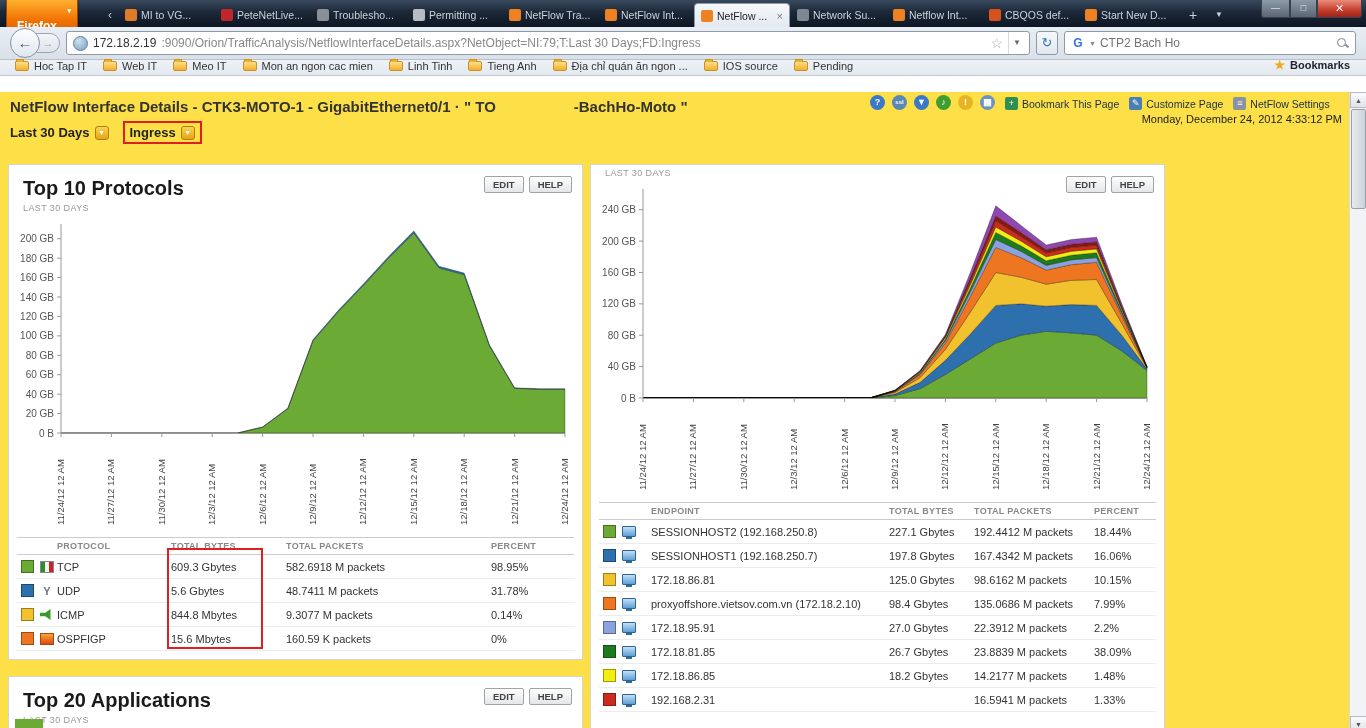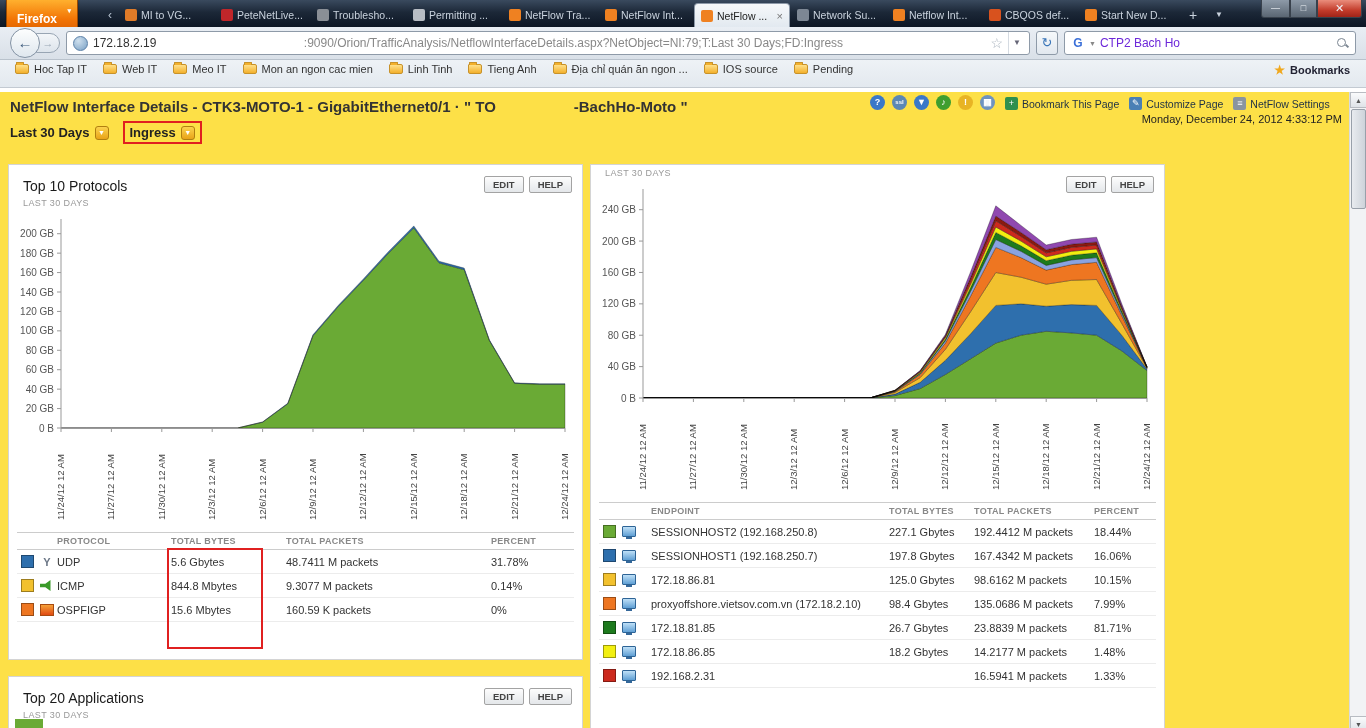--- a/index.html
+++ b/index.html
@@ -1,58 +1,58 @@
 <!DOCTYPE html>
 <html><head>
 <meta charset="utf-8">
 <style>
 *{box-sizing:border-box;margin:0;padding:0;}
 html,body{width:1366px;height:728px;overflow:hidden;background:#fff;font-family:"Liberation Sans",sans-serif;}
 svg{font-family:"Liberation Sans",sans-serif;}
 
 
 .titlebar{position:absolute;left:0;top:0;width:1366px;height:27px;background:linear-gradient(#3a4a5e,#1c2838 45%,#0d1624);}
-.ff-btn{position:absolute;left:6px;top:0;height:36px;padding:9px 20px 0 10px;border-radius:0 0 5px 5px;background:linear-gradient(#ffb02e,#f27405 55%,#d85c00);border:1px solid #9c4a00;border-top:none;color:#fff;font-size:12px;font-weight:bold;line-height:21px;box-shadow:0 1px 2px rgba(0,0,0,.5);}
+.ff-btn{position:absolute;left:6px;top:0;height:36px;padding:16px 20px 0 10px;border-radius:0 0 5px 5px;background:linear-gradient(#ffb02e,#f27405 55%,#d85c00);border:1px solid #9c4a00;border-top:none;color:#fff;font-size:12px;font-weight:bold;line-height:21px;box-shadow:0 1px 2px rgba(0,0,0,.5);}
 .ff-btn .caret{position:absolute;right:6px;top:0;font-size:7px;line-height:22px;}
 .tab-scroll{position:absolute;left:103px;top:4px;width:14px;height:22px;color:#b8c4d2;font-size:12px;line-height:22px;text-align:center;}
 .tab-strip{position:absolute;left:118px;top:3px;height:24px;display:flex;}
 .tab{width:96px;height:24px;display:flex;align-items:center;gap:4px;padding:0 6px;border-radius:4px 4px 0 0;color:#c9d2dd;font-size:10.5px;border:1px solid transparent;}
 .tab.active{background:linear-gradient(#f6f8fa,#e2e9f0);color:#222;border-color:#8d99a8;border-bottom:none;}
 .favicon{width:12px;height:12px;border-radius:2px;flex:none;}
 .tab-label{white-space:nowrap;overflow:hidden;flex:1;}
 .tab-close{font-size:11px;color:#777;}
 .newtab{position:absolute;left:1182px;top:5px;width:22px;height:20px;color:#c9d2dd;text-align:center;line-height:20px;font-size:14px;}
 .alltabs{position:absolute;left:1210px;top:5px;width:18px;height:20px;color:#c9d2dd;text-align:center;line-height:20px;font-size:8px;}
 .win-controls{position:absolute;right:4px;top:0;display:flex;}
 .wc{height:18px;border:1px solid #38414c;border-top:none;color:#eef2f7;font-size:9px;line-height:16px;text-align:center;background:linear-gradient(#8d9aa8,#5a6673);}
 .wc.minimize-button{width:29px;border-radius:0 0 0 3px;}
 .wc.maximize-button{width:27px;}
 .wc.close-button{width:45px;background:linear-gradient(#ea8d7c,#c33c2b 60%,#a02418);border-radius:0 0 3px 0;font-size:11px;}
 
 
 .navbar{position:absolute;left:0;top:27px;width:1366px;height:33px;background:linear-gradient(#e9eef4,#d9e0e8);border-bottom:1px solid #b9c2cc;display:flex;align-items:center;padding:0 10px;gap:6px;}
 .back-btn{width:30px;height:30px;border-radius:50%;background:linear-gradient(#fdfefe,#dfe7ee);border:1px solid #8493a4;color:#3c5a7c;font-size:15px;font-weight:bold;text-align:center;line-height:27px;z-index:2;flex:none;}
 .fwd-btn{width:24px;height:20px;margin-left:-10px;border-radius:0 10px 10px 0;background:linear-gradient(#f3f6f9,#dde4eb);border:1px solid #98a5b3;color:#9aa7b5;font-size:11px;text-align:center;line-height:18px;flex:none;}
-.urlbar{flex:1;height:24px;background:#fff;border:1px solid #8e9aa8;border-radius:3px;display:flex;align-items:center;padding:0 4px 0 6px;gap:5px;font-size:12px;min-width:0;text-align:center;}
+.urlbar{flex:1;height:24px;background:#fff;border:1px solid #8e9aa8;border-radius:3px;display:flex;align-items:center;padding:0 4px 0 6px;gap:5px;font-size:12px;min-width:0;}
 .globe-icon{width:15px;height:15px;border-radius:50%;background:radial-gradient(circle at 35% 30%,#cfe0ee,#79a0c4);border:1px solid #5a80a8;flex:none;}
 .url-host{color:#333;white-space:nowrap;}
 .url-rest{color:#888;flex:1;white-space:nowrap;overflow:hidden;}
 .star-icon{color:#a8b2bd;font-size:14px;flex:none;}
 .url-caret{color:#667;font-size:8px;padding:0 4px;border-left:1px solid #d5dbe2;line-height:22px;flex:none;}
 .reload-btn{width:22px;height:24px;border:1px solid #8e9aa8;border-radius:3px;background:linear-gradient(#f6f9fb,#e2e8ef);color:#3b76b8;text-align:center;line-height:22px;font-size:13px;flex:none;}
 .searchbox{width:292px;height:24px;background:#fff;border:1px solid #8e9aa8;border-radius:3px;display:flex;align-items:center;padding:0 6px;gap:4px;font-size:12px;flex:none;}
 .g-icon{width:14px;height:14px;font-size:12px;font-weight:bold;color:#3a6fd8;line-height:14px;text-align:center;flex:none;}
 .search-caret{font-size:7px;color:#888;}
-.search-value{flex:1;color:#6d28d9;white-space:nowrap;overflow:hidden;}
+.search-value{flex:1;color:#737373;white-space:nowrap;overflow:hidden;}
 .mag-icon{width:13px;height:13px;position:relative;flex:none;}
 .mag-icon::before{content:'';position:absolute;left:1px;top:1px;width:7px;height:7px;border:1.5px solid #7a8591;border-radius:50%;}
 .mag-icon::after{content:'';position:absolute;left:9px;top:8px;width:4px;height:2px;background:#7a8591;transform:rotate(45deg);}
 
 
-.bookmarksbar{position:absolute;left:0;top:60px;width:1366px;height:28px;background:linear-gradient(#eef2f6,#e3e9ef);border-bottom:1px solid #c3cad2;display:flex;align-items:flex-start;padding:0 8px;font-size:11px;color:#333;}
+.bookmarksbar{position:absolute;left:0;top:60px;width:1366px;height:16px;background:linear-gradient(#eef2f6,#e3e9ef);border-bottom:1px solid #c3cad2;display:flex;align-items:flex-end;padding:0 8px;font-size:11px;color:#333;}
 .bm-items{display:flex;align-items:center;gap:2px;}
 .bm-item{display:flex;align-items:center;gap:5px;padding:3px 7px;border-radius:2px;white-space:nowrap;}
 .folder-icon{width:14px;height:10px;background:linear-gradient(#ffe08a,#f3b02c);border:1px solid #c8922a;border-radius:1px 2px 2px 2px;position:relative;flex:none;}
 .folder-icon::before{content:'';position:absolute;left:0;top:-3px;width:6px;height:2px;background:#f3b02c;border:1px solid #c8922a;border-bottom:none;border-radius:1px 1px 0 0;}
 .bm-menu{margin-left:auto;display:flex;align-items:center;gap:5px;padding:3px 8px;font-weight:bold;color:#223;}
 .bm-star{color:#f0a81e;font-size:12px;}
 
 
 .content{position:absolute;left:0;top:92px;width:1366px;height:640px;background:#fde047;overflow:hidden;}
 .page-title{position:absolute;left:10px;top:6px;font-size:15px;font-weight:bold;color:#333;white-space:nowrap;}
@@ -66,21 +66,21 @@
 .filters{position:absolute;left:10px;top:29px;display:flex;gap:14px;align-items:center;font-size:13px;font-weight:bold;color:#222;}
 .filter-item{display:flex;align-items:center;gap:5px;}
 .dd-icon{width:14px;height:14px;border-radius:3px;background:linear-gradient(#fbd34d,#e9a318);border:1px solid #b07f10;color:#fff;font-size:7px;line-height:12px;text-align:center;}
 .red-box{border:2px solid #e02020;padding:2px 5px;display:flex;align-items:center;}
 
 .panel{position:absolute;background:#fff;border:1px solid #d4d4d4;}
 #panel-protocols{left:8px;top:72px;width:575px;height:496px;}
 #panel-endpoints{left:590px;top:72px;width:575px;height:660px;}
 #panel-applications{left:8px;top:584px;width:575px;height:56px;overflow:hidden;}
 .panel-hdr{padding:12px 10px 0 14px;}
-.panel-title{font-size:14px;font-weight:normal;color:#1a1a1a;}
+.panel-title{font-size:20px;font-weight:bold;color:#1a1a1a;}
 .panel-btns{position:absolute;right:10px;top:11px;display:flex;gap:5px;}
 .pbtn{font-size:9.5px;font-weight:bold;padding:2px 8px;border:1px solid #a3a3a3;background:linear-gradient(#fdfdfd,#e4e7ea);color:#444;border-radius:2px;}
 .panel-sub{font-size:9px;color:#999;margin:3px 0 0 14px;letter-spacing:.4px;}
 svg.chart{display:block;margin:4px 0 0 6px;}
 
 .tbl{margin:8px 8px 0 8px;font-size:11px;color:#333;}
 .trow{display:grid;align-items:center;height:24px;border-bottom:1px solid #ececec;}
 .trow.head{height:18px;border-top:1px solid #ccc;border-bottom:1px solid #ccc;font-size:9px;color:#888;font-weight:bold;letter-spacing:.3px;}
 .grid-proto{grid-template-columns:40px 114px 115px 205px 1fr;}
 .grid-endp{grid-template-columns:52px 238px 85px 120px 1fr;}
@@ -340,20 +340,30 @@
     <div class="tbl">
         <div class="trow head grid-proto">
           <div class="cell"></div>
           <div class="cell">PROTOCOL</div>
           <div class="cell">TOTAL BYTES</div>
           <div class="cell">TOTAL PACKETS</div>
           <div class="cell">PERCENT</div>
         </div>
         <div class="trow grid-proto">
           <div class="cell c-ic">
+            <span class="swatch" style="background: rgb(106, 170, 53);"></span>
+            <span class="proto-icon tcp-flag-icon"></span>
+          </div>
+          <div class="cell">TCP</div>
+          <div class="cell">609.3 Gbytes</div>
+          <div class="cell">582.6918 M packets</div>
+          <div class="cell">98.95%</div>
+        </div>
+        <div class="trow grid-proto">
+          <div class="cell c-ic">
             <span class="swatch" style="background: rgb(46, 111, 173);"></span>
             <span class="proto-icon udp-icon">Y</span>
           </div>
           <div class="cell">UDP</div>
           <div class="cell">5.6 Gbytes</div>
           <div class="cell">48.7411 M packets</div>
           <div class="cell">31.78%</div>
         </div>
         <div class="trow grid-proto">
           <div class="cell c-ic">
@@ -478,27 +488,37 @@
             <span class="swatch" style="background: rgb(238, 118, 33);"></span>
             <span class="monitor-icon"></span>
           </div>
           <div class="cell">proxyoffshore.vietsov.com.vn (172.18.2.10)</div>
           <div class="cell">98.4 Gbytes</div>
           <div class="cell">135.0686 M packets</div>
           <div class="cell">7.99%</div>
         </div>
         <div class="trow grid-endp">
           <div class="cell c-ic">
+            <span class="swatch" style="background: rgb(138, 163, 224);"></span>
+            <span class="monitor-icon"></span>
+          </div>
+          <div class="cell">172.18.95.91</div>
+          <div class="cell">27.0 Gbytes</div>
+          <div class="cell">22.3912 M packets</div>
+          <div class="cell">2.2%</div>
+        </div>
+        <div class="trow grid-endp">
+          <div class="cell c-ic">
             <span class="swatch" style="background: rgb(29, 122, 29);"></span>
             <span class="monitor-icon"></span>
           </div>
           <div class="cell">172.18.81.85</div>
           <div class="cell">26.7 Gbytes</div>
           <div class="cell">23.8839 M packets</div>
-          <div class="cell">81.71%</div>
+          <div class="cell">38.09%</div>
         </div>
         <div class="trow grid-endp">
           <div class="cell c-ic">
             <span class="swatch" style="background: rgb(242, 239, 16);"></span>
             <span class="monitor-icon"></span>
           </div>
           <div class="cell">172.18.86.85</div>
           <div class="cell">18.2 Gbytes</div>
           <div class="cell">14.2177 M packets</div>
           <div class="cell">1.48%</div>

